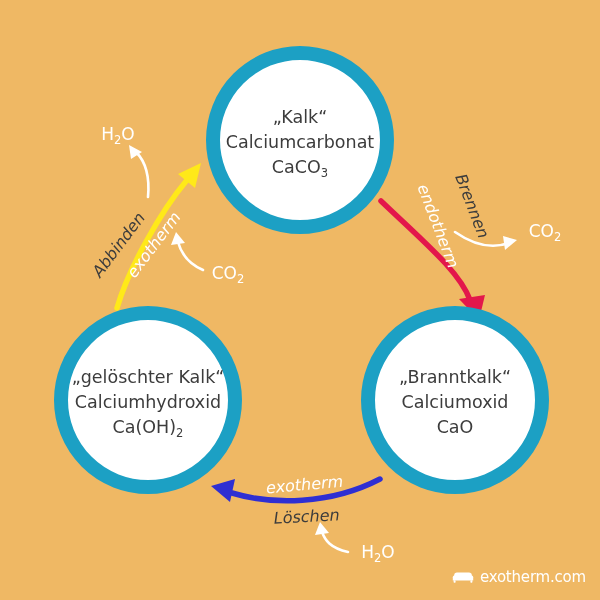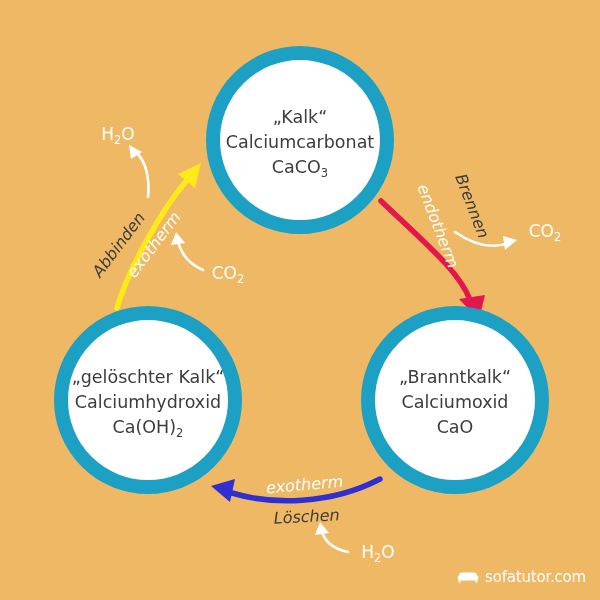--- a/index.html
+++ b/index.html
@@ -160,16 +160,16 @@
 
   </svg>
 
   <div class="logo">
     <svg width="22" height="16" viewBox="0 0 22 16">
       <path d="M2.2 6.2 C2.2 4.4 3.3 3.4 5 3.4 L17 3.4 C18.7 3.4 19.8 4.4 19.8 6.2 L19.8 7.2 L2.2 7.2 Z" fill="#ffffff"></path>
       <path d="M0.8 8.2 C0.8 7.0 1.7 6.4 2.8 6.4 L19.2 6.4 C20.3 6.4 21.2 7.0 21.2 8.2 L21.2 11.4 L0.8 11.4 Z" fill="#ffffff"></path>
       <rect x="1.6" y="11.2" width="2" height="2.6" rx="0.7" fill="#ffffff"></rect>
       <rect x="18.4" y="11.2" width="2" height="2.6" rx="0.7" fill="#ffffff"></rect>
     </svg>
-    <span class="logo-text">sofatutor.com</span>
+    <span class="logo-text">exotherm.com</span>
   </div>
 
 </div>
 
 </body></html>

